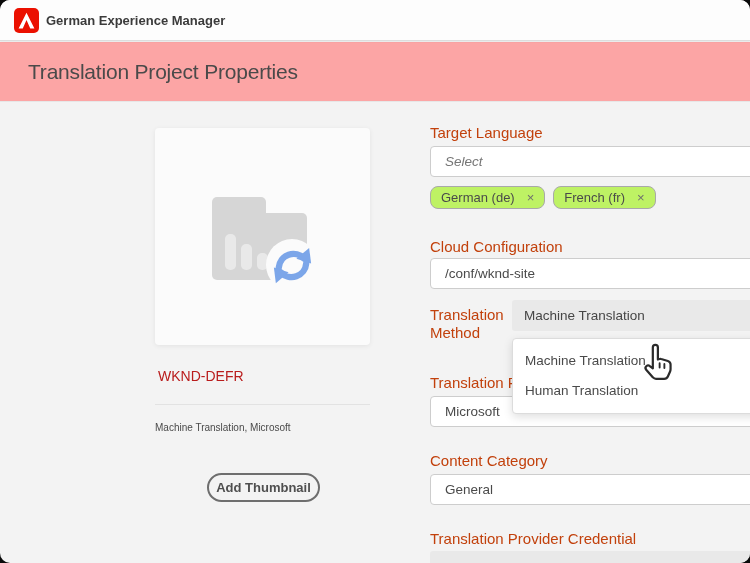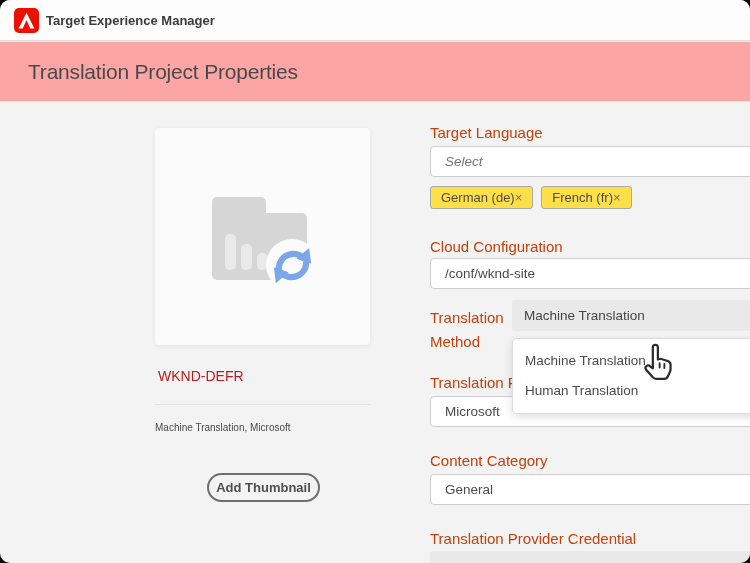--- a/index.html
+++ b/index.html
@@ -30,41 +30,41 @@
   .proj-name{position:absolute;left:158px;top:368px;font-size:14px;color:#b91c1c;}
   .proj-divider{position:absolute;left:155px;top:404px;width:215px;height:1px;background:#e2e2e2;}
   .proj-summary{position:absolute;left:155px;top:422px;font-size:10px;color:#4a4a4a;}
   .add-thumb-btn{position:absolute;left:207px;top:473px;width:113px;height:29px;border:2px solid #6e6e6e;border-radius:16px;background:transparent;font-size:13px;font-weight:700;color:#4f4f4f;display:flex;align-items:center;justify-content:center;cursor:pointer;}
 
   
   .flabel{position:absolute;font-size:15px;color:#c2410c;}
   .field{position:absolute;left:430px;width:340px;height:31px;background:#fff;border:1px solid #cdcdcd;border-radius:4px;font-size:13.5px;color:#4a4a4a;line-height:29px;padding:0 14px;}
   .placeholder{font-style:italic;color:#767676;}
   .tagrow{position:absolute;left:430px;top:186px;display:flex;gap:8px;}
-  .tag{display:inline-flex;align-items:center;gap:0;height:23px;padding:0 10px;background:#fde047;border:1px solid #a9a9a9;border-radius:3px;font-size:13px;color:#4a4a4a;}
+  .tag{display:inline-flex;align-items:center;gap:12px;height:23px;padding:0 10px;background:#bef264;border:1px solid #a9a9a9;border-radius:8px;font-size:13px;color:#4a4a4a;}
   .tag .x{font-size:13px;color:#6f6f6f;cursor:pointer;}
   .dd-trigger{position:absolute;left:512px;top:300px;width:258px;height:31px;background:#e9e9e9;border-radius:3px;font-size:13.5px;color:#464646;line-height:31px;padding:0 12px;}
   .dd-menu{position:absolute;left:512px;top:338px;width:258px;background:#fff;border:1px solid #dcdcdc;border-radius:4px;box-shadow:0 3px 10px rgba(0,0,0,.13);padding:7px 0;z-index:5;}
   .dd-item{height:30px;line-height:30px;padding:0 12px;font-size:13.5px;color:#4a4a4a;cursor:pointer;}
   .cred-field{position:absolute;left:430px;top:551px;width:340px;height:30px;background:#e9e9e9;border-radius:3px;}
   .cursor{position:absolute;left:640px;top:342px;z-index:10;pointer-events:none;}
 </style>
 </head>
 <body>
 
 <div class="stage">
   <div class="screen">
 
     <header class="topbar">
       <div class="logo">
         <svg viewBox="0 0 24 24">
           <polygon points="12,4.6 19.6,19.6 15.6,19.6 12,11.6 8.4,19.6 4.4,19.6" fill="#ffffff"></polygon>
         </svg>
       </div>
-      <div class="app-title">Target Experience Manager</div>
+      <div class="app-title">German Experience Manager</div>
     </header>
 
     <div class="titleband">
       <h1 class="page-title">Translation Project Properties</h1>
     </div>
 
     <div class="thumb-card">
       <div class="folder-wrap">
         <div class="folder-tab"></div>
         <div class="folder-body">
@@ -98,21 +98,21 @@
       </span>
       <span class="tag">
         <span>French (fr)</span>
         <span class="x">×</span>
       </span>
     </div>
 
     <div class="flabel" style="left:430px;top:238px;">Cloud Configuration</div>
     <div class="field" style="top:258px;">/conf/wknd-site</div>
 
-    <div class="flabel" style="left:430px;top:306px;width:80px;line-height:24px;">Translation Method</div>
+    <div class="flabel" style="left:430px;top:306px;width:80px;line-height:18px;">Translation Method</div>
     <div class="dd-trigger">Machine Translation</div>
     <div class="dd-menu">
       <div class="dd-item">Machine Translation</div>
       <div class="dd-item">Human Translation</div>
     </div>
 
     <div class="flabel" style="left:430px;top:374px;white-space:nowrap;z-index:1;">Translation Provider</div>
     <div class="field" style="top:396px;">Microsoft</div>
 
     <div class="flabel" style="left:430px;top:452px;">Content Category</div>

